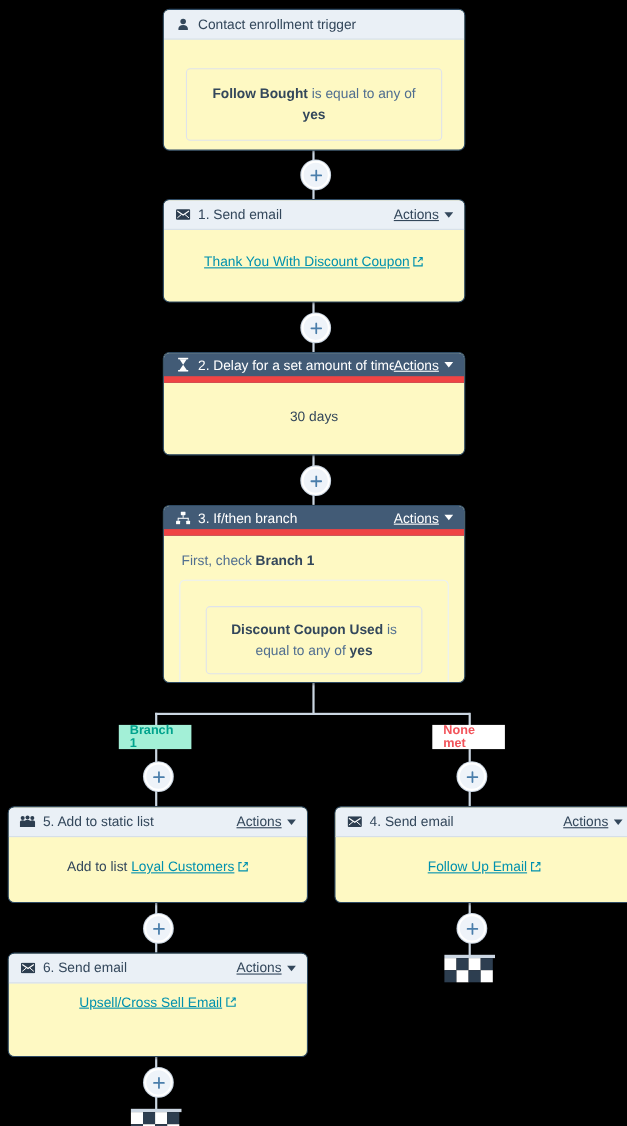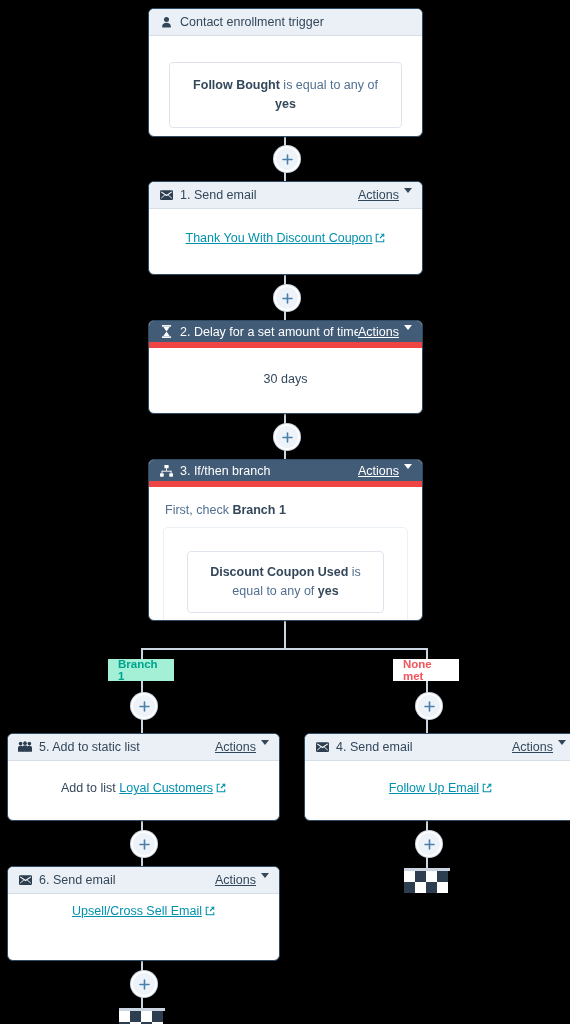--- a/index.html
+++ b/index.html
@@ -44,21 +44,21 @@
     display: flex;
     align-items: center;
     justify-content: center;
     z-index: 5;
   }
   .plus-btn svg { display:block; }
 
   
   .card {
     position: absolute;
-    background: #ffffff;
+    background: #fef9c3;
     border: 1px solid #2e4a63;
     border-radius: 6px;
     box-shadow: 0 1px 2px rgba(0,0,0,0.35);
     overflow: hidden;
     z-index: 3;
   }
   .card-header {
     height: 27px;
     display: flex;
     align-items: center;
@@ -86,21 +86,21 @@
     justify-content: center;
   }
   .hdr-icon svg { display: block; }
   .hdr-title {
     flex: 1 1 auto;
     white-space: nowrap;
     overflow: hidden;
   }
   .actions {
     display: flex;
-    align-items: flex-start;
+    align-items: center;
     gap: 5px;
     flex: 0 0 auto;
     font-size: 12.5px;
   }
   .actions .lbl {
     text-decoration: underline;
   }
   .card-header.light .actions { color: #33475b; }
   .card-header.dark  .actions { color: #ffffff; }
   .caret {

